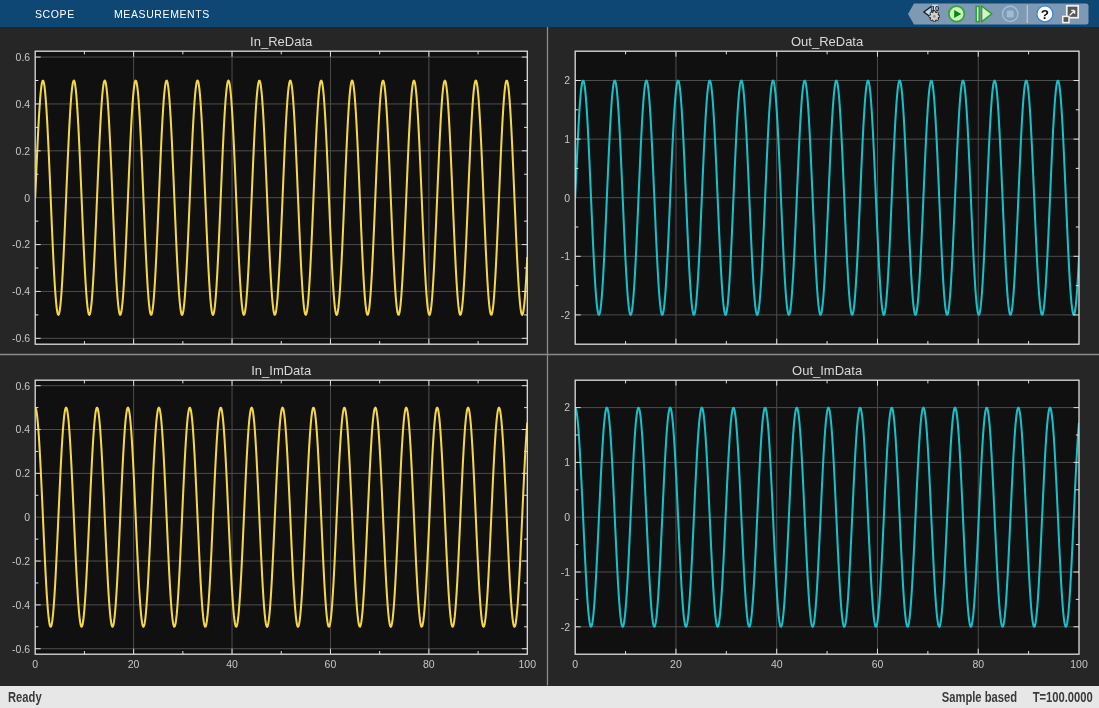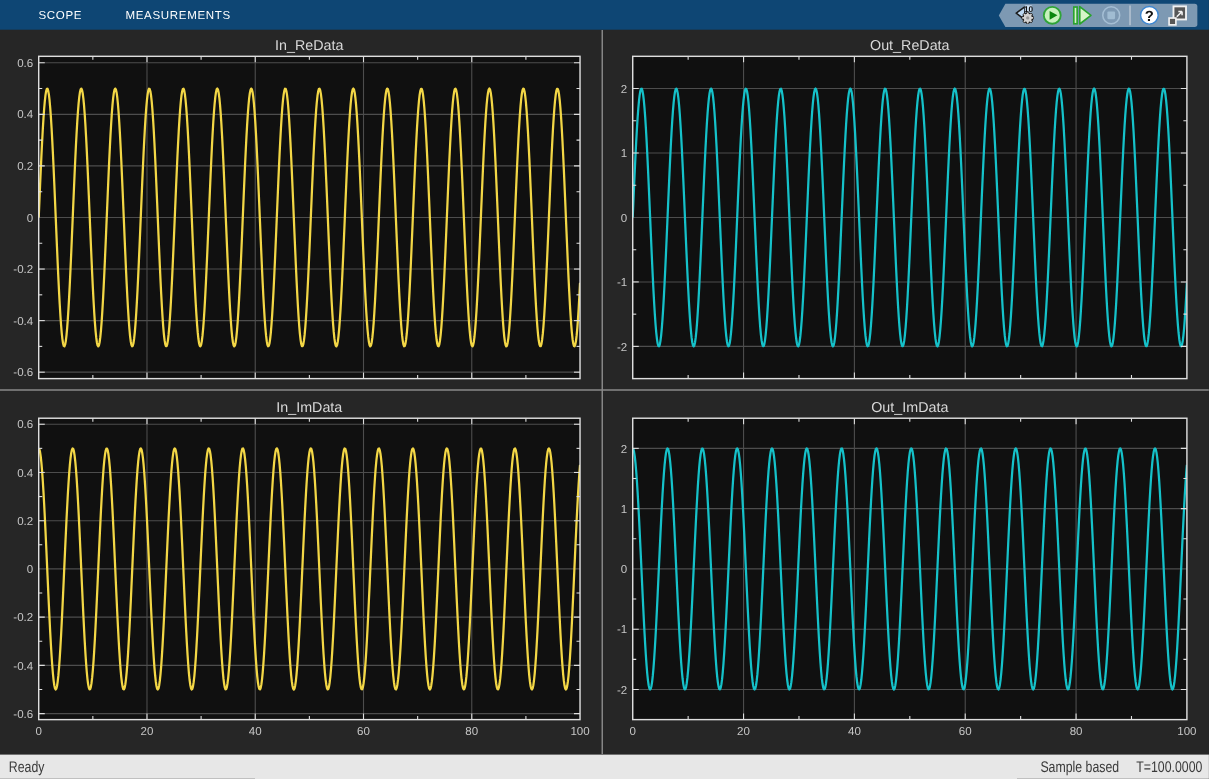--- a/index.html
+++ b/index.html
@@ -1,18 +1,18 @@
 <!DOCTYPE html>
 <html><head><meta charset="utf-8"><style>
 html,body{margin:0;padding:0;width:1099px;height:708px;overflow:hidden;background:#262626;font-family:"Liberation Sans",sans-serif;}
 #hdr{position:absolute;left:0;top:0;width:1099px;height:27px;background:#0e4674;}
 .tab{position:absolute;top:0;height:27px;line-height:28px;color:#ffffff;font-size:10.5px;letter-spacing:0.6px;}
 #t1{left:35px;}
 #t2{left:114px;text-align:right;}
-#status{position:absolute;left:0;top:685.5px;width:1099px;height:22.5px;background:#e7e7e7;color:#3a3a3a;font-size:15px;line-height:22px;}
+#status{position:absolute;left:0;top:685.5px;width:1099px;height:22.5px;background:#e7e7e7;color:#3a3a3a;font-size:15px;line-height:22px;font-weight:bold;}
 #status .l{position:absolute;left:8px;top:0;font-size:14px;transform:scaleX(0.8);transform-origin:left center;}
 #status .r{position:absolute;right:6px;top:0;font-size:14px;transform:scaleX(0.8);transform-origin:right center;}
 </style></head>
 <body>
 <svg width="1099" height="659" viewBox="0 27 1099 659" style="position:absolute;left:0;top:27px" font-family="'Liberation Sans', sans-serif">
 <rect x="35.2" y="51.2" width="492.1" height="293.0" fill="#101010"></rect>
 <line x1="133.62" y1="51.2" x2="133.62" y2="344.2" stroke="#4d4d4d" stroke-width="1"></line>
 <line x1="232.04" y1="51.2" x2="232.04" y2="344.2" stroke="#4d4d4d" stroke-width="1"></line>
 <line x1="330.46" y1="51.2" x2="330.46" y2="344.2" stroke="#4d4d4d" stroke-width="1"></line>
 <line x1="428.88" y1="51.2" x2="428.88" y2="344.2" stroke="#4d4d4d" stroke-width="1"></line>

